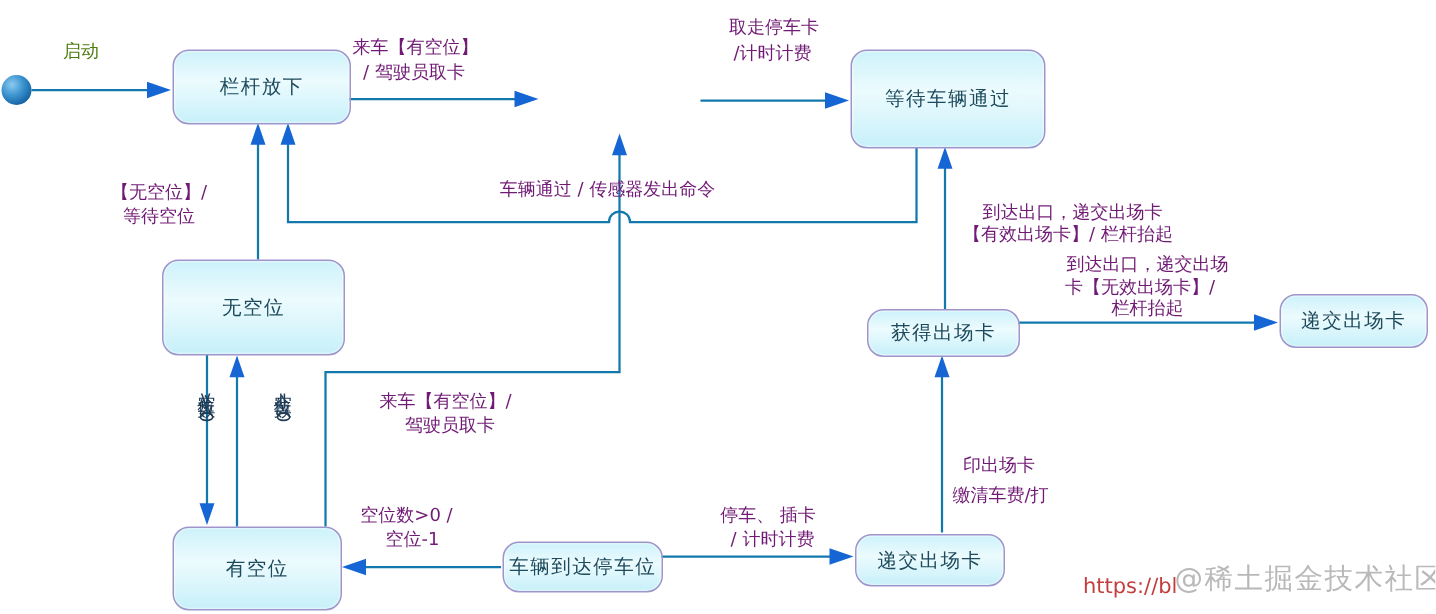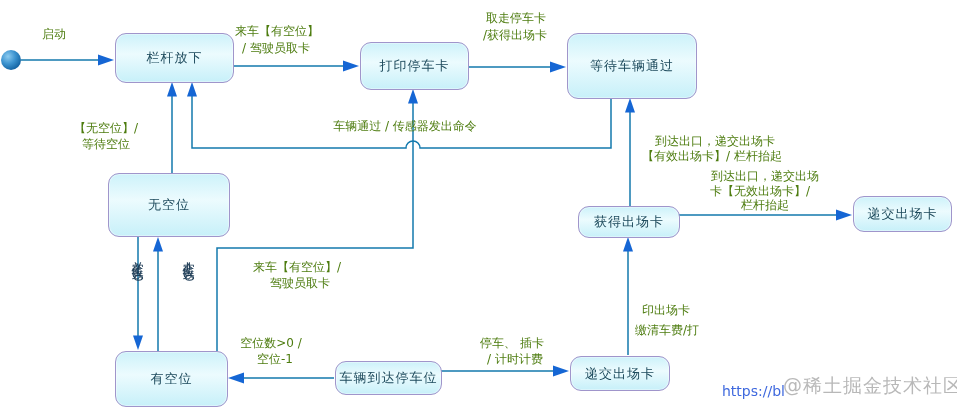--- a/index.html
+++ b/index.html
@@ -10,35 +10,35 @@
   .wires{position:absolute;left:0;top:0;width:957px;height:409px;}
   .state{
     position:absolute;
     border:1px solid #a095cb;border-radius:11px;
     background:linear-gradient(180deg,#cdf2fa 0%,#ecfbfe 42%,#c7f0f9 100%);
     display:flex;align-items:center;justify-content:center;
     color:#1d4a5c;font-size:13px;letter-spacing:1px;
     box-shadow:0 0 0 1px rgba(255,255,255,.35) inset;
   }
   .lbl{
-    position:absolute;color:#4d7c0f;font-size:12px;line-height:1.15;
+    position:absolute;color:#701a75;font-size:12px;line-height:1.15;
     white-space:nowrap;transform:translateX(-50%);
   }
   .lbl.red{color:#4d7c0f;}
   .vlabel{
     position:absolute;color:#1d3b55;font-size:12px;white-space:nowrap;
     writing-mode:vertical-rl;text-orientation:mixed;letter-spacing:3px;
     transform:translateX(-50%);
   }
   .start-dot{
     position:absolute;left:1px;top:50px;width:20px;height:20px;border-radius:50%;
     background:radial-gradient(circle at 35% 32%,#8ccbf0 0%,#3c93cf 40%,#11609f 78%,#0b4d87 100%);
   }
   .wm-url{
-    position:absolute;left:722px;top:383px;color:#1d4ed8;font-size:14px;opacity:.85;
+    position:absolute;left:722px;top:383px;color:#b91c1c;font-size:14px;opacity:.85;
     white-space:nowrap;
   }
   .wm-handle{
     position:absolute;left:783px;top:373px;color:#9e9e9e;font-size:19px;opacity:.72;
     white-space:nowrap;letter-spacing:1px;
   }
 </style>
 </head>
 <body>
 
@@ -98,23 +98,20 @@
       <polygon points="852,215 836,209.5 836,220.5" fill="#1566d4" stroke="none"></polygon>
     </g>
   </svg>
 
   <div class="start-dot"></div>
   <div class="lbl red" style="left:54px;top:28px;">启动</div>
 
   <div class="state" style="left:115px;top:33px;width:117px;height:48px;">
     <span>栏杆放下</span>
   </div>
-  <div class="state" style="left:360px;top:42px;width:107px;height:46px;">
-    <span>打印停车卡</span>
-  </div>
   <div class="state" style="left:567px;top:33px;width:128px;height:64px;">
     <span>等待车辆通过</span>
   </div>
   <div class="state" style="left:108px;top:173px;width:120px;height:62px;">
     <span>无空位</span>
   </div>
   <div class="state" style="left:115px;top:351px;width:111px;height:54px;">
     <span>有空位</span>
   </div>
   <div class="state" style="left:335px;top:361px;width:105px;height:32px;">
@@ -127,21 +124,21 @@
     <span>获得出场卡</span>
   </div>
   <div class="state" style="left:853px;top:196px;width:97px;height:34px;">
     <span>递交出场卡</span>
   </div>
 
   <div class="lbl" style="left:277px;top:25px;">来车【有空位】</div>
   <div class="lbl" style="left:276px;top:42px;">/ 驾驶员取卡</div>
 
   <div class="lbl" style="left:516px;top:12px;">取走停车卡</div>
-  <div class="lbl" style="left:515px;top:29px;">/获得出场卡</div>
+  <div class="lbl" style="left:515px;top:29px;">/计时计费</div>
 
   <div class="lbl" style="left:405px;top:120px;">车辆通过 /  传感器发出命令</div>
 
   <div class="lbl" style="left:106px;top:122px;text-align:right;">【无空位】/</div>
   <div class="lbl" style="left:106px;top:138px;">等待空位</div>
 
   <div class="vlabel" style="left:137px;top:252px;">空位数&gt;0</div>
   <div class="vlabel" style="left:188px;top:252px;">空位数=0</div>
 
   <div class="lbl" style="left:297px;top:261px;">来车【有空位】/</div>

